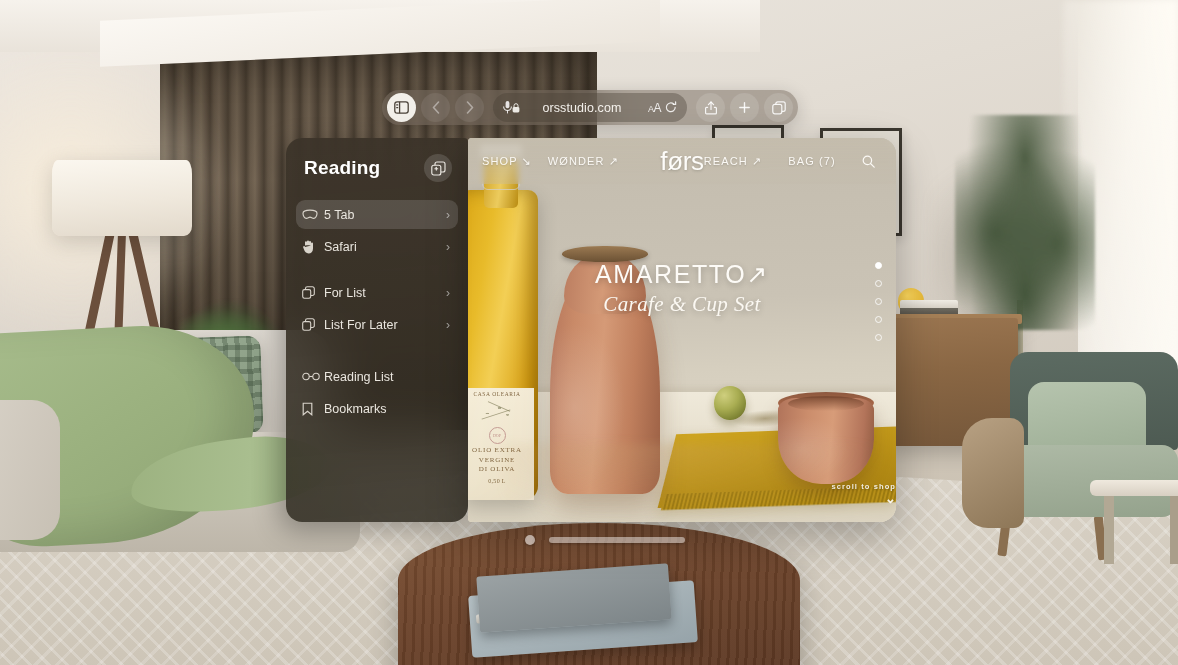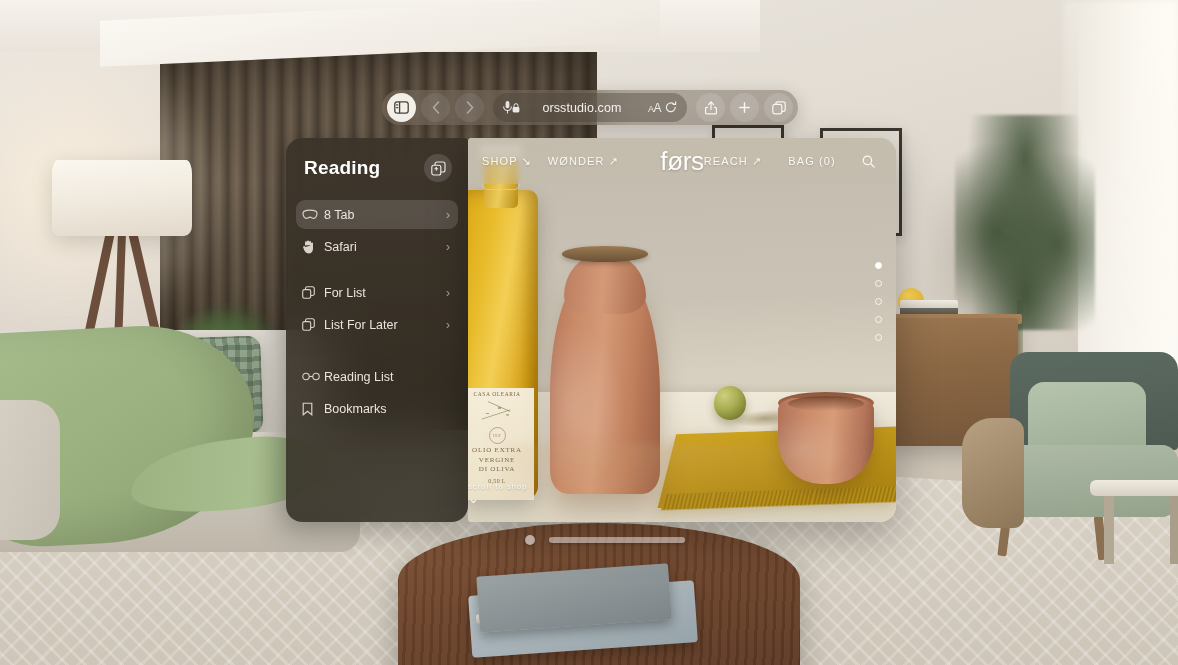--- a/index.html
+++ b/index.html
@@ -492,21 +492,21 @@
   .dots {
     position: absolute; right: 14px; top: 124px;
     display: flex; flex-direction: column; gap: 11px; align-items: center;
   }
   .dot {
     width: 7px; height: 7px; border-radius: 50%;
     border: 1px solid rgba(255,255,255,.8); cursor: pointer;
   }
   .dot.on { background: #fff; border-color: #fff; }
   .scroll-cue {
-    position: absolute; left: 0; right: 0; bottom: 18px; text-align: left; cursor: pointer;
+    position: absolute; left: 0; right: 0; bottom: 18px; text-align: right; cursor: pointer; font-weight: bold;
   }
   .scroll-cue .txt {
     color: rgba(255,255,255,.88); font-size: 7.5px; letter-spacing: 1.1px;
     text-shadow: 0 1px 2px rgba(0,0,0,.25);
   }
   .scroll-cue .chev {
     color: rgba(255,255,255,.9); font-size: 13px; line-height: 11px; margin-top: 2px;
   }
 
   
@@ -665,21 +665,21 @@
         </svg>
       </div>
     </div>
 
     <div class="sb-item selected">
       <span class="sb-icon">
         <svg width="16" height="11" viewBox="0 0 16 11" fill="none" stroke="currentColor" stroke-width="1.15">
           <path d="M1 4.2 C1 2.1 2.6 1.1 8 1.1 C13.4 1.1 15 2.1 15 4.2 C15 6.6 13.6 9.4 11.6 9.4 C10.2 9.4 9.3 8.1 8 8.1 C6.7 8.1 5.8 9.4 4.4 9.4 C2.4 9.4 1 6.6 1 4.2 Z"></path>
         </svg>
       </span>
-      <span class="sb-label">8 Tab</span>
+      <span class="sb-label">5 Tab</span>
       <span class="sb-chev">›</span>
     </div>
 
     <div class="sb-item">
       <span class="sb-icon">
         <svg width="13" height="14" viewBox="0 0 13 14" fill="currentColor">
           <path d="M3 5.6 V2.2 a1 1 0 0 1 2 0 V5.2 M5 5.2 V1.4 a1 1 0 0 1 2 0 V5.2 M7 5.2 V2 a1 1 0 0 1 2 0 V5.6 M9 5.6 V3.6 a1 1 0 0 1 2 0 V8.4 c0 3.2-2 5.1-4.4 5.1 C4.2 13.5 2.6 11.9 2 9.6 L1.2 7.4 a.95 .95 0 0 1 1.7-.85 L3 6.9 Z"></path>
         </svg>
       </span>
       <span class="sb-label">Safari</span>
@@ -774,30 +774,34 @@
     </div>
 
     <div class="site-nav">
       <div class="nav-left">
         <span class="nav-link">SHOP ↘</span>
         <span class="nav-link">WØNDER ↗</span>
       </div>
       <div class="brand">førs</div>
       <div class="nav-right">
         <span class="nav-link">REACH ↗</span>
-        <span class="nav-link">BAG (0)</span>
+        <span class="nav-link">BAG (7)</span>
         <span class="nav-search">
           <svg width="13" height="13" viewBox="0 0 13 13" fill="none" stroke="currentColor" stroke-width="1.2">
             <circle cx="5.4" cy="5.4" r="4.2"></circle>
               <line x1="8.5" y1="8.5" x2="12.2" y2="12.2" stroke-linecap="round"></line>
           </svg>
         </span>
       </div>
     </div>
 
+    <div class="hero-title">
+      <div class="hero-main">AMARETTO↗</div>
+      <div class="hero-sub">Carafe &amp; Cup Set</div>
+    </div>
 
     <div class="dots">
       <div class="dot on"></div>
       <div class="dot"></div>
       <div class="dot"></div>
       <div class="dot"></div>
       <div class="dot"></div>
     </div>
 
     <div class="scroll-cue">

